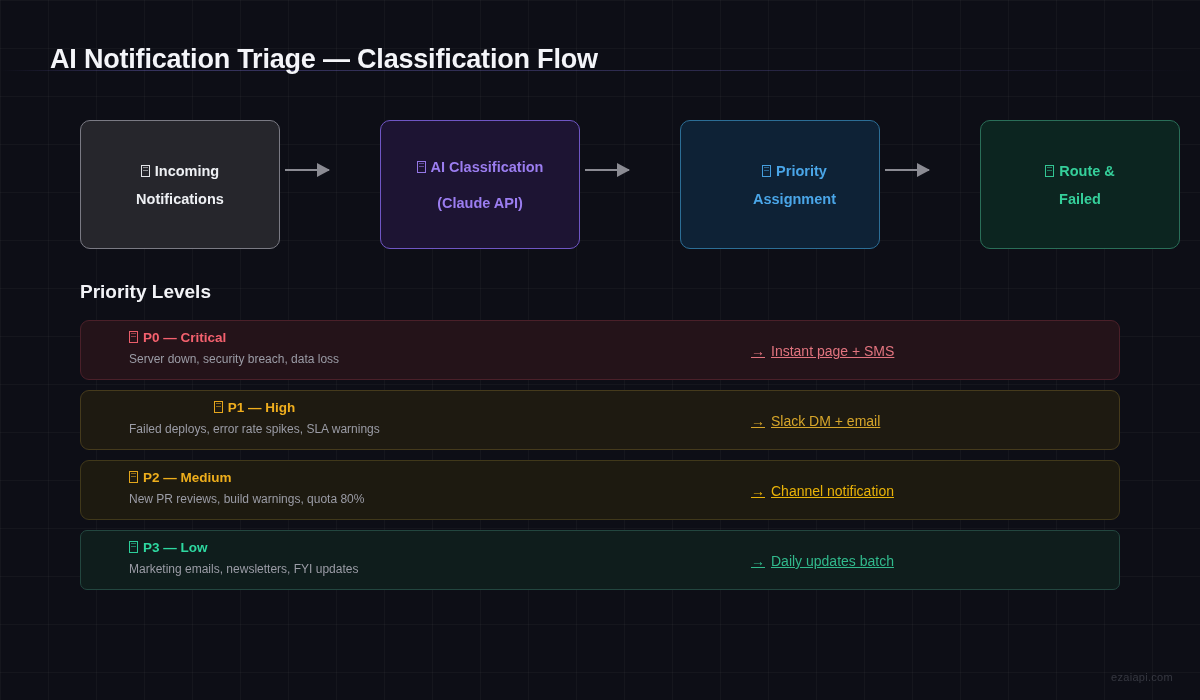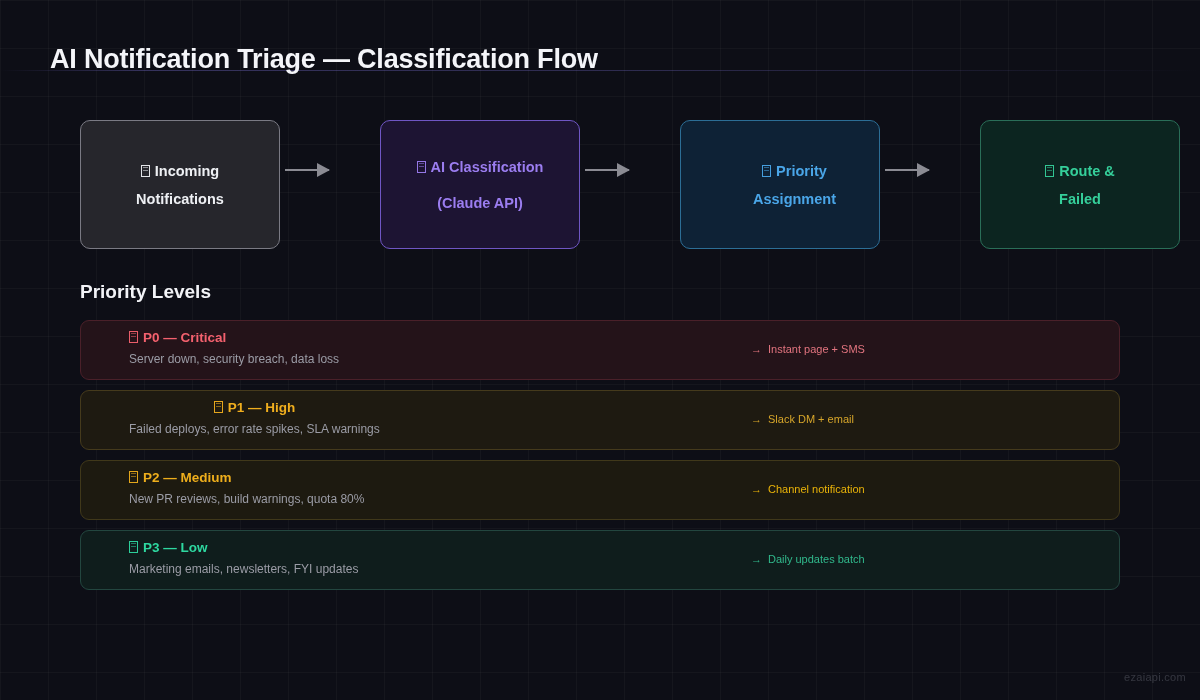--- a/index.html
+++ b/index.html
@@ -131,49 +131,50 @@
   .level-desc {
     font-size:12px;
     color:#9b9ca6;
     line-height:16px;
     margin-top:5px;
     white-space:nowrap;
   }
   .level-action {
     position:absolute;
     left:670px; top:22px;
-    font-size:11px;
-    white-space:nowrap;
+    font-size:14px;
+    white-space:nowrap;
+    text-decoration:underline;
   }
   .level-action .arr { margin-right:6px; }
 
   .row-p0 { background:#241319; border-color:#4a2029; }
   .row-p0 .level-title { color:#f4616e; }
   .row-p0 .level-action { color:#e2747f; }
 
   .row-p1 { background:#1e1a11; border-color:#453a1c;text-align:center; }
   .row-p1 .level-title { color:#f0ae1e; }
   .row-p1 .level-action { color:#d6a52a; }
 
   .row-p2 { background:#1d1a10; border-color:#40381a; }
   .row-p2 .level-title { color:#eeae1c; }
   .row-p2 .level-action { color:#eab308; }
 
-  .row-p3 { background:#0f1d1c; border-color:#23463f; }
+  .row-p3 { background:#0f1d1c; border-color:#23463f;border-radius:7px; }
   .row-p3 .level-title { color:#2ed8a0; }
   .row-p3 .level-action { color:#31b98c; }
 
   .row-p4 { background:#15161d; border-color:#2a2c36; }
   .row-p4 .level-title { color:#a8aab5; }
   .row-p4 .level-action { color:#83858f; }
 
   
   #watermark {
     position:absolute;
-    right:14px; bottom:17px;
+    right:27px; bottom:17px;
     font-size:11px;
     color:rgba(210,214,228,0.20);
     letter-spacing:0.3px;
   }
 </style>
 </head>
 <body>
 
 <div id="stage">
 

